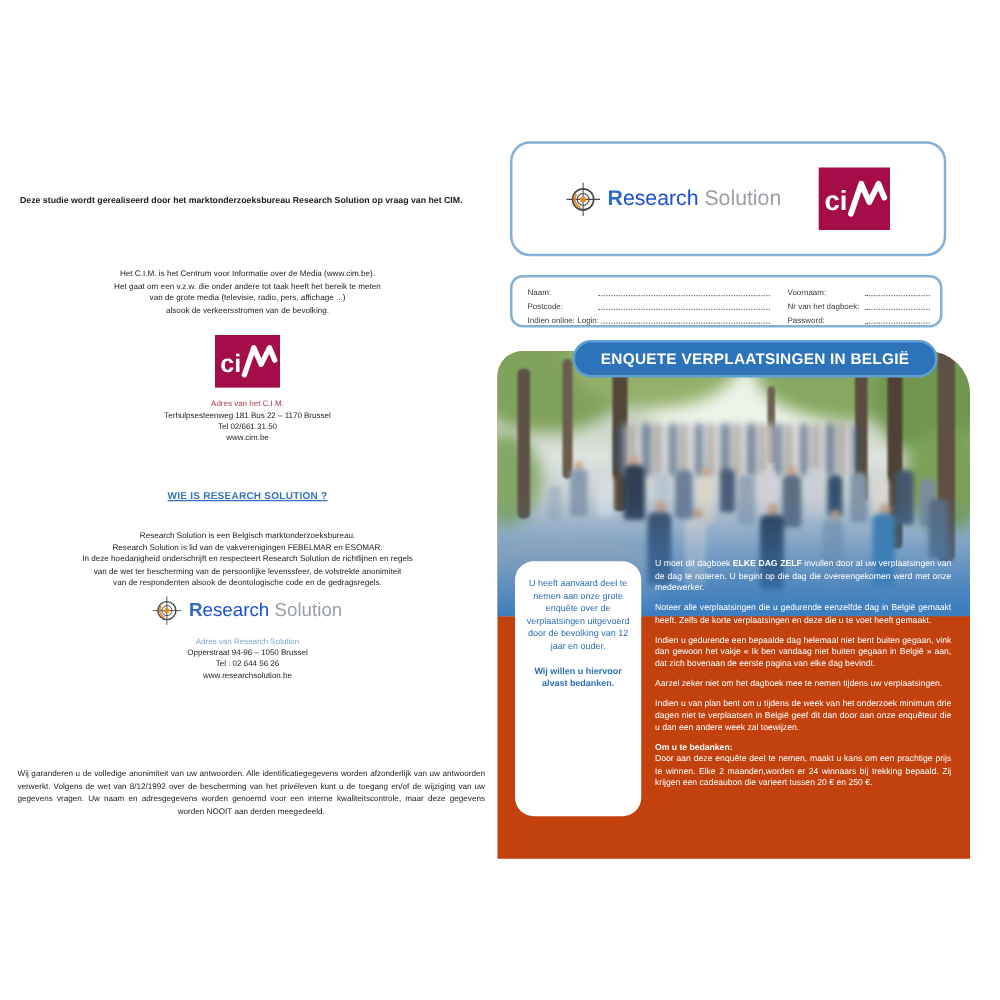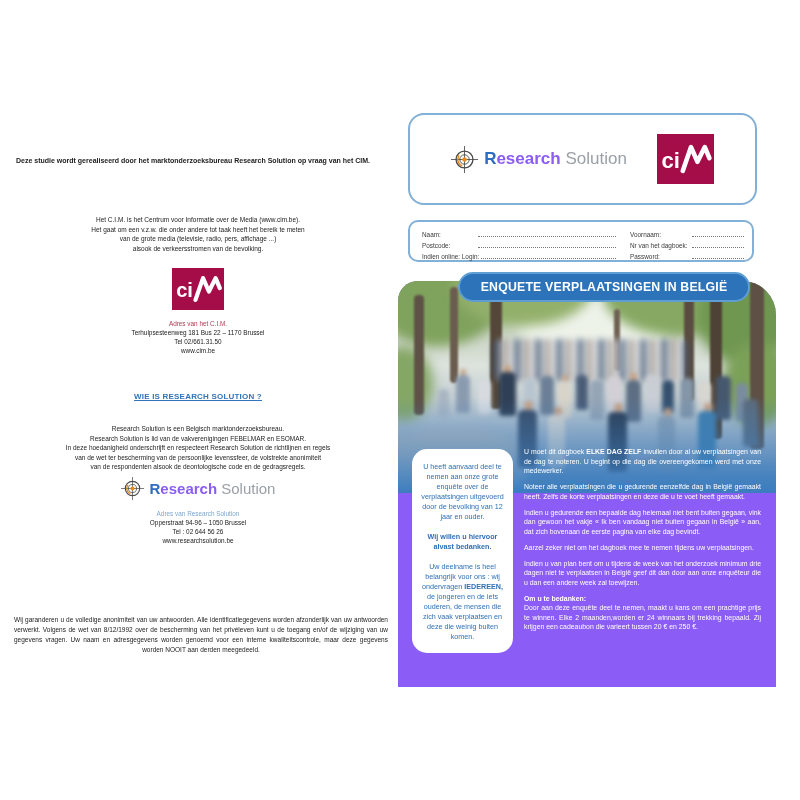--- a/index.html
+++ b/index.html
@@ -19,42 +19,42 @@
   .footer{left:14px;top:615px;width:374px;margin:0;font-size:6.5px;line-height:10px;
           text-align:justify;text-align-last:center;color:#222;}
 
   
   .cim-logo{display:inline-block;background:#a50d49;}
   .cim-logo svg{display:block;}
 
   
   .rs-logo{display:flex;align-items:center;justify-content:center;gap:6px;}
   .rs-r{color:#2e6cc0;font-weight:bold;}
-  .rs-research{color:#8b5cf6;font-weight:bold;}
+  .rs-research{color:#1d4ed8;font-weight:normal;}
   .rs-solution{color:#9aa0a6;font-weight:normal;}
 
   
   .logo-box{left:408px;top:113px;width:349px;height:92px;background:#fff;border:2px solid #83b0d6;
             border-radius:16px;display:flex;align-items:center;justify-content:center;gap:30px;box-sizing:border-box;}
   .form-box{left:408px;top:220px;width:346px;height:42px;background:#fff;border:2px solid #83b0d6;
             border-radius:10px;box-sizing:border-box;}
   .fcol{position:absolute;top:5px;display:flex;flex-direction:column;}
   .frow{display:flex;align-items:flex-end;height:11px;font-size:6.4px;color:#3a3a3a;}
   .flabel{white-space:nowrap;}
   .fcol1{left:12px;width:196px;}
   .fcol2{left:220px;width:116px;}
   .fcol1 .flabel{min-width:54px;}
   .fcol2 .flabel{min-width:60px;}
   .leader{flex:1;border-bottom:1px dotted #777;height:7px;margin:0 2px 1px 2px;}
 
   .banner{left:458px;top:272px;width:292px;height:30px;background:#2c73b9;border:2.5px solid #5f9ed3;
           border-radius:15px;box-sizing:border-box;z-index:6;display:flex;align-items:center;justify-content:center;
           color:#fff;font-weight:bold;font-size:12.3px;letter-spacing:.2px;}
 
-  .main-block{left:398px;top:281px;width:378px;height:406px;background:#8b5cf6;
+  .main-block{left:398px;top:281px;width:378px;height:406px;background:#c2410c;
               border-radius:20px 34px 0 0;z-index:2;}
   .photo{position:absolute;left:0;top:0;width:378px;height:212px;border-radius:20px 34px 0 0;
          overflow:hidden;background:linear-gradient(180deg,#8ba473 0%,#c3cfba 20%,#dde3dd 40%,#b9c6cf 62%,#97adc3 82%,#5d8cba 100%);}
   .photo::after{content:"";position:absolute;inset:0;
          background:linear-gradient(180deg,rgba(60,125,191,0) 55%,rgba(60,125,191,.55) 82%,#3c7dbf 100%);}
   .leaf{position:absolute;border-radius:50%;filter:blur(6px);}
   .trunk{position:absolute;border-radius:4px;filter:blur(1px);}
   .skyblob{position:absolute;border-radius:50%;filter:blur(8px);background:#eef3ea;}
   .farcrowd{position:absolute;filter:blur(3px);border-radius:8px;
         background:repeating-linear-gradient(90deg,rgba(60,80,110,.75) 0 6px,rgba(205,210,218,.8) 6px 11px,rgba(125,105,92,.65) 11px 15px,rgba(232,232,236,.8) 15px 21px);}
@@ -243,21 +243,20 @@
           <div class="fig" style="left:260px;top:135px;width:17px;height:56px;background:#8fa2b4;"></div>
         <div class="head" style="left:306px;top:122px;width:9px;height:9px;"></div>
           <div class="fig" style="left:300px;top:130px;width:18px;height:58px;background:#3f7fae;"></div>
         <div class="fig" style="left:345px;top:118px;width:15px;height:48px;background:#5b6b7d;"></div>
       </div>
     </div>
 
     <div class="white-box">
       <p>U heeft aanvaard deel te nemen aan onze grote enquête over de verplaatsingen uitgevoerd door de bevolking van 12 jaar en ouder.</p>
       <p class="b">Wij willen u hiervoor alvast bedanken.</p>
-      <p><span>Uw deelname is heel belangrijk voor ons : wij ondervragen </span><span class="b">IEDEREEN,</span><span> de jongeren en de iets ouderen, de mensen die zich vaak verplaatsen en deze die weinig buiten komen.</span></p>
     </div>
 
     <div class="body-col">
       <p><span>U moet dit dagboek </span><span class="b">ELKE DAG ZELF</span><span> invullen door al uw verplaatsingen van de dag te noteren. U begint op die dag die overeengekomen werd met onze medewerker.</span></p>
       <p>Noteer alle verplaatsingen die u gedurende eenzelfde dag in België gemaakt heeft. Zelfs de korte verplaatsingen en deze die u te voet heeft gemaakt.</p>
       <p>Indien u gedurende een bepaalde dag helemaal niet bent buiten gegaan, vink dan gewoon het vakje « Ik ben vandaag niet buiten gegaan in België » aan, dat zich bovenaan de eerste pagina van elke dag bevindt.</p>
       <p>Aarzel zeker niet om het dagboek mee te nemen tijdens uw verplaatsingen.</p>
       <p>Indien u van plan bent om u tijdens de week van het onderzoek  minimum drie dagen niet te verplaatsen in België geef dit dan door aan onze enquêteur die u dan een andere week zal toewijzen.</p>
       <p class="b" style="margin-bottom:0;">Om u te bedanken:</p>
       <p>Door aan deze enquête deel te nemen, maakt u kans om een prachtige prijs te winnen. Elke 2 maanden,worden er 24 winnaars bij trekking bepaald. Zij krijgen een cadeaubon die varieert tussen 20 € en 250 €.</p>

